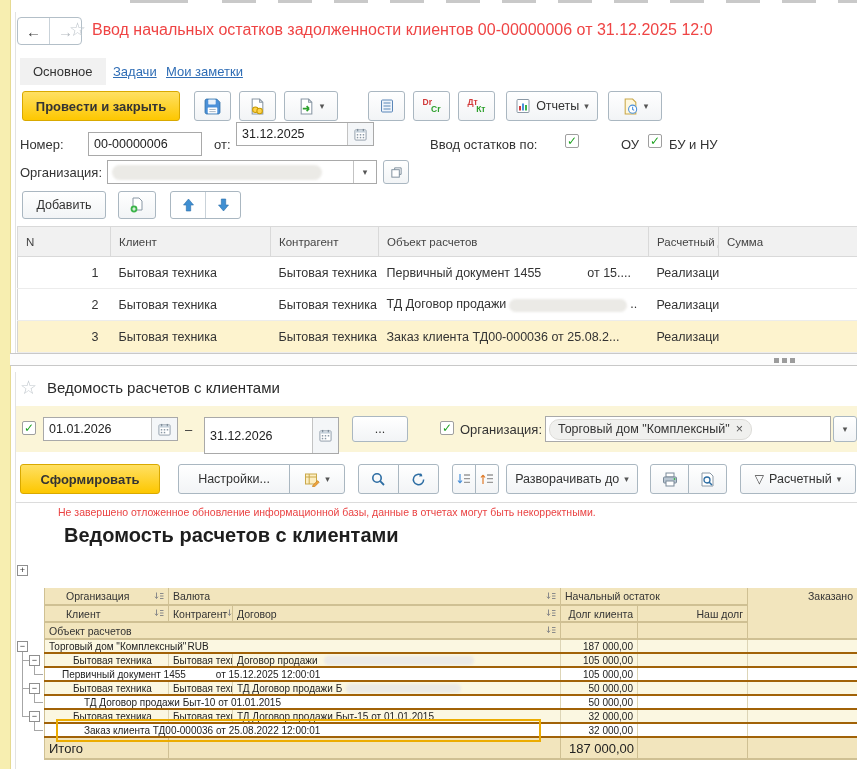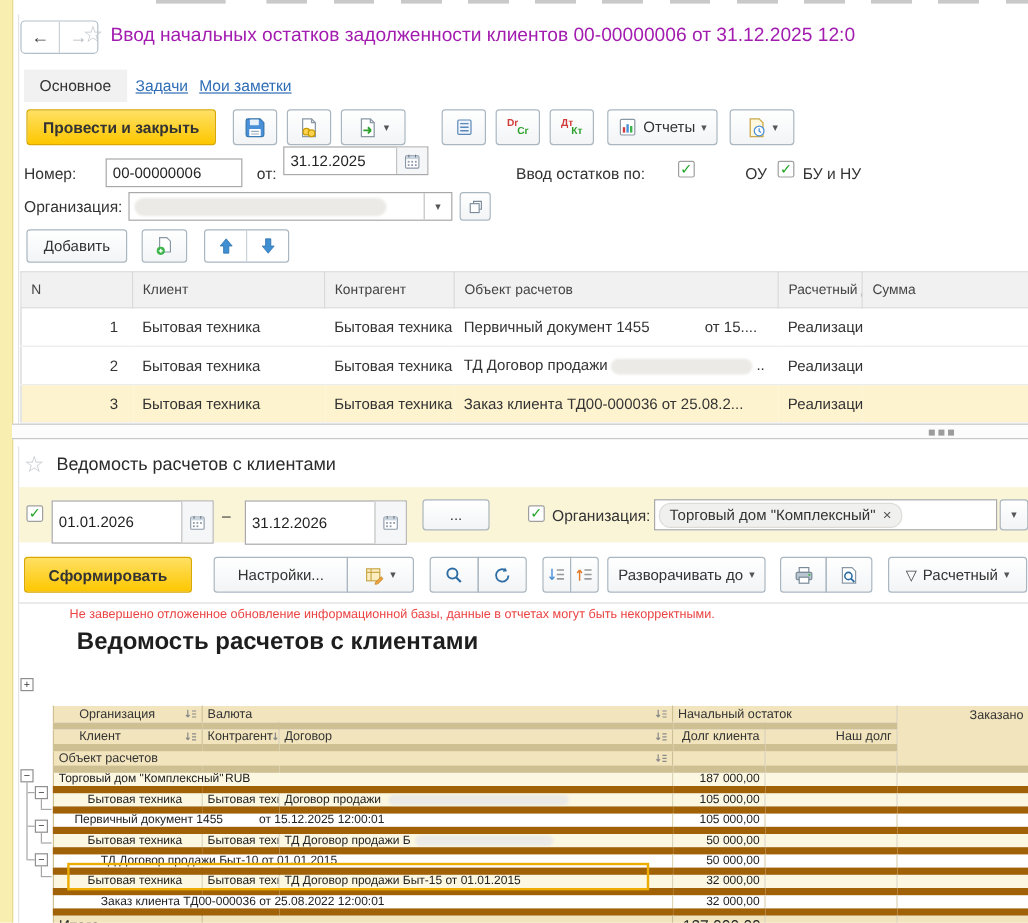--- a/index.html
+++ b/index.html
@@ -38,21 +38,21 @@
   .split{left:10px;top:353px;width:847px;height:13px;background:#fcfcfc;border-top:1px solid #c8c8c8;
          border-bottom:1px solid #c8c8c8;box-sizing:border-box}
   .split .dot{position:absolute;top:4px;width:5px;height:5px;background:#9c9c9c}
   
   .band{left:16px;top:406px;width:841px;height:46px;background:#fbf5d8}
   .pill{display:flex;align-items:center;gap:6px;background:#f0f0ee;border:1px solid #dddcd8;border-radius:10px;
         height:19px;padding:0 8px;font-size:12.5px;color:#333}
   
   table.rep{border-collapse:collapse;table-layout:fixed;font-size:10px;color:#222;border-left:1px solid #cfc093}
   table.rep td{padding:0 4px;white-space:nowrap;overflow:hidden;border-right:1px solid #ddd5b6;
-               border-bottom:6px solid #a16207;height:14px;box-sizing:border-box}
+               border-bottom:2px solid #a16207;height:14px;box-sizing:border-box}
   table.rep td.hc{background:#f2e5bd;border-color:#cfc093;font-size:10.5px;height:17px;color:#333}
   table.rep tr.grp td{background:#fbf7e1}
   table.rep tr.det td{background:#fff}
   table.rep td.novb{border-right:0;overflow:visible}
   table.rep td.num{text-align:right}
   table.rep td.sel{background:#ececec}
   table.rep tr.tot td{background:#f2e5bd;font-size:13px;height:22px;border-color:#cfc093}
   .hflex{display:flex;align-items:center;width:100%}
   .hflex svg{margin-left:auto;flex:none}
   
@@ -74,21 +74,21 @@
 
   <div class="abs" style="left:17px;top:17px;display:flex;border:1px solid #b3bfc8;border-radius:4px;background:#fff">
     <div style="width:31px;height:26px;display:flex;align-items:center;justify-content:center;font-size:15px;color:#444;border-right:1px solid #c9d2d9">
         <span>←</span>
       </div>
     <div style="width:31px;height:26px;display:flex;align-items:center;justify-content:center;font-size:15px;color:#b4bac0">
         <span>→</span>
       </div>
   </div>
   <div class="abs" style="left:69px;top:18px;font-size:19px;color:#c0c7cd"><span>☆</span></div>
-  <div class="abs nw" style="left:92px;top:21px;right:17px;overflow:hidden;font-size:16px;color:#a21caf">Ввод начальных остатков задолженности клиентов 00-00000006 от 31.12.2025 12:0</div>
+  <div class="abs nw" style="left:92px;top:21px;right:17px;overflow:hidden;font-size:16px;color:#ef4444">Ввод начальных остатков задолженности клиентов 00-00000006 от 31.12.2025 12:0</div>
 
   <div class="abs" style="left:20px;top:58px;background:#f1f1f1;padding:6px 13px;font-size:13px;color:#333"><span>Основное</span></div>
   <div class="abs link" style="left:113px;top:64px">Задачи</div>
   <div class="abs link" style="left:166px;top:64px">Мои заметки</div>
 
   <div class="abs btn ybtn" style="left:22px;top:91px;width:158px;height:30px">
       <span>Провести и закрыть</span>
     </div>
   <div class="abs btn" style="left:194px;top:91px;width:37px;height:30px">
     <svg width="17" height="17" viewBox="0 0 16 16">
@@ -149,21 +149,21 @@
         <path d="M10 8.3v2.4l1.5 1" stroke="#4a90d9" fill="none"></path>
       </svg>
     <span class="caret">▾</span>
   </div>
 
   <div class="abs lbl" style="left:20px;top:137px">Номер:</div>
   <div class="abs inp" style="left:88px;top:132px;width:114px;height:24px">
       <span>00-00000006</span>
     </div>
   <div class="abs lbl" style="left:214px;top:137px">от:</div>
-  <div class="abs inp" style="left:236px;top:122px;width:121px;height:24px;padding:0">
+  <div class="abs inp" style="left:236px;top:122px;width:138px;height:24px;padding:0">
     <span style="padding:0 5px;flex:1">31.12.2025</span>
     <span style="display:flex;align-items:center;justify-content:center;width:25px;height:100%;border-left:1px solid #c3c3c3;background:#f4f6f8">
       <svg width="13" height="13" viewBox="0 0 14 14">
           <rect x="1" y="2" width="12" height="11" rx="1" fill="#fff" stroke="#8a98a5"></rect>
           <rect x="1.5" y="2.5" width="11" height="2.5" fill="#c9d4de"></rect>
           <path d="M4 1v2.5M10 1v2.5" stroke="#6a7a88"></path>
           <g fill="#8a98a5">
             <rect x="3" y="6.5" width="1.6" height="1.6"></rect>
             <rect x="6.2" y="6.5" width="1.6" height="1.6"></rect>
             <rect x="9.4" y="6.5" width="1.6" height="1.6"></rect>
@@ -276,21 +276,21 @@
 <div>
   <div class="abs win-edge" style="left:15px;top:372px;height:397px"></div>
 
   <div class="abs" style="left:20px;top:376px;font-size:19px;color:#c0c7cd"><span>☆</span></div>
   <div class="abs nw" style="left:47px;top:379px;font-size:15px;color:#2b2b2b">Ведомость расчетов с клиентами</div>
 
   <div class="abs band"></div>
   <div class="abs cb" style="left:22px;top:421px">
       <span>✓</span>
     </div>
-  <div class="abs inp" style="left:43px;top:417px;width:135px;height:36px;padding:0">
+  <div class="abs inp" style="left:43px;top:417px;width:135px;height:24px;padding:0">
     <span style="padding:0 5px;flex:1">01.01.2026</span>
     <span style="display:flex;align-items:center;justify-content:center;width:25px;height:100%;border-left:1px solid #c3c3c3;background:#f4f6f8">
       <svg width="13" height="13" viewBox="0 0 14 14">
           <rect x="1" y="2" width="12" height="11" rx="1" fill="#fff" stroke="#8a98a5"></rect>
           <rect x="1.5" y="2.5" width="11" height="2.5" fill="#c9d4de"></rect>
           <path d="M4 1v2.5M10 1v2.5" stroke="#6a7a88"></path>
           <g fill="#8a98a5">
             <rect x="3" y="6.5" width="1.6" height="1.6"></rect>
             <rect x="6.2" y="6.5" width="1.6" height="1.6"></rect>
             <rect x="9.4" y="6.5" width="1.6" height="1.6"></rect>

